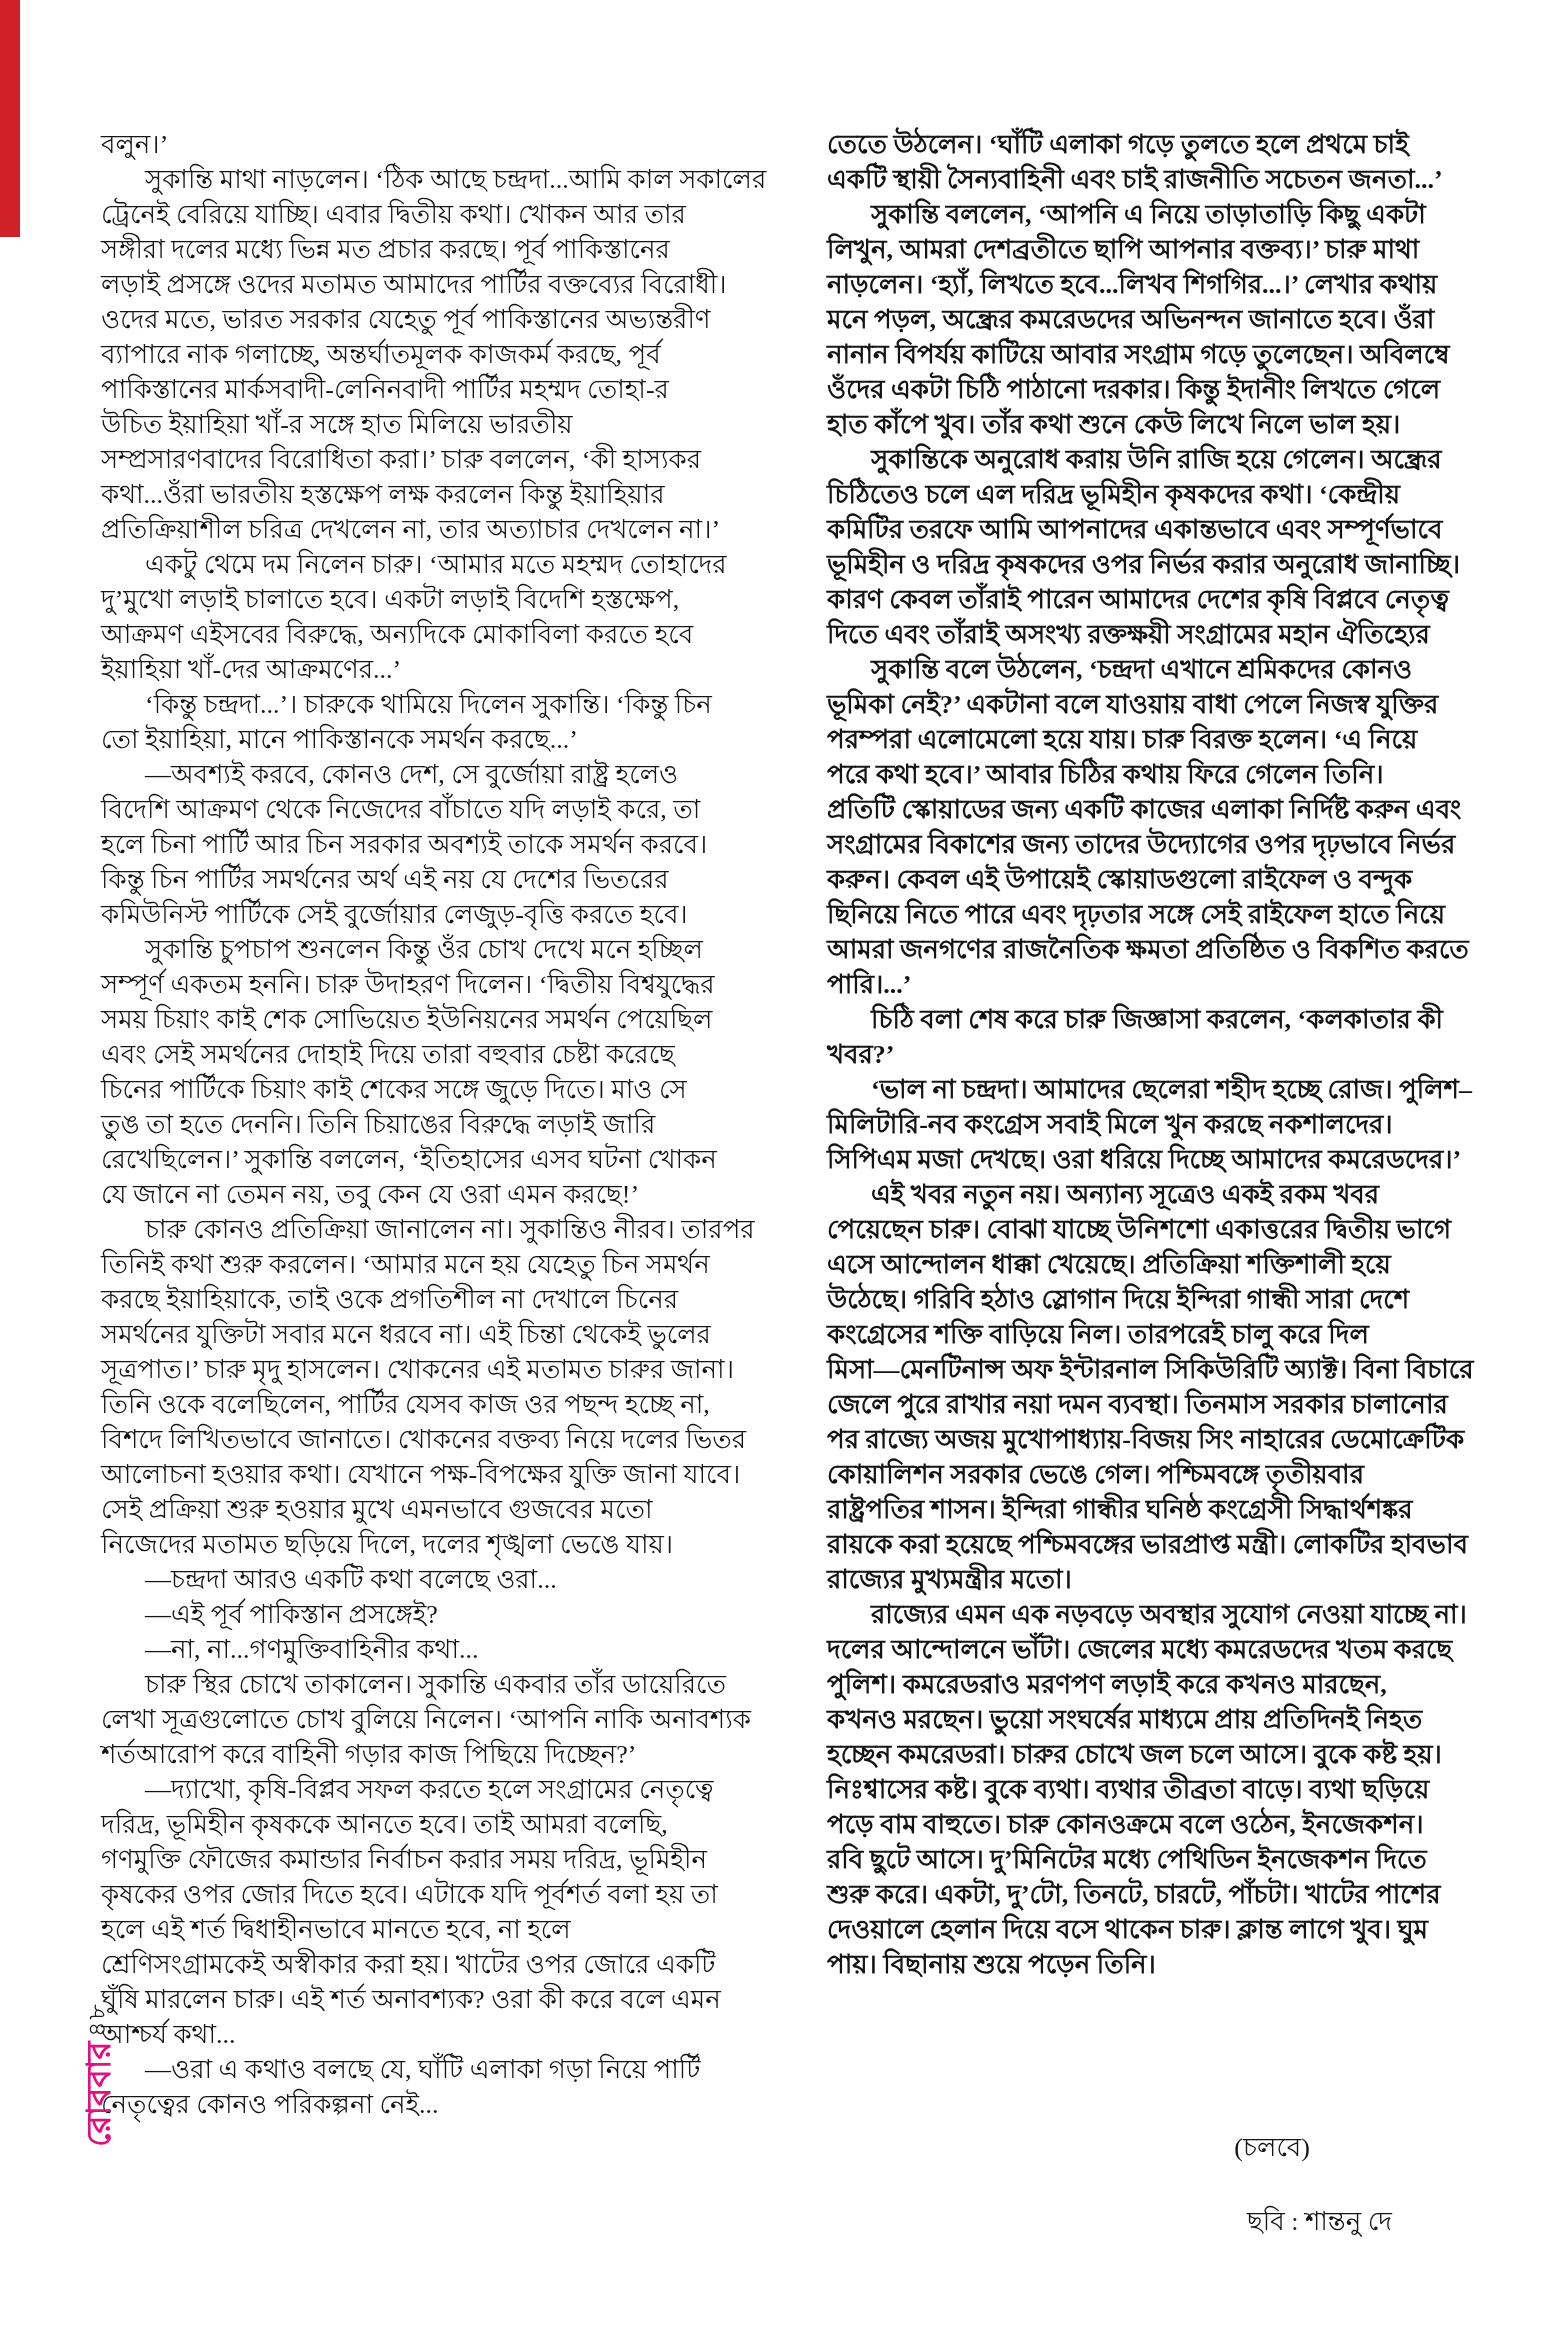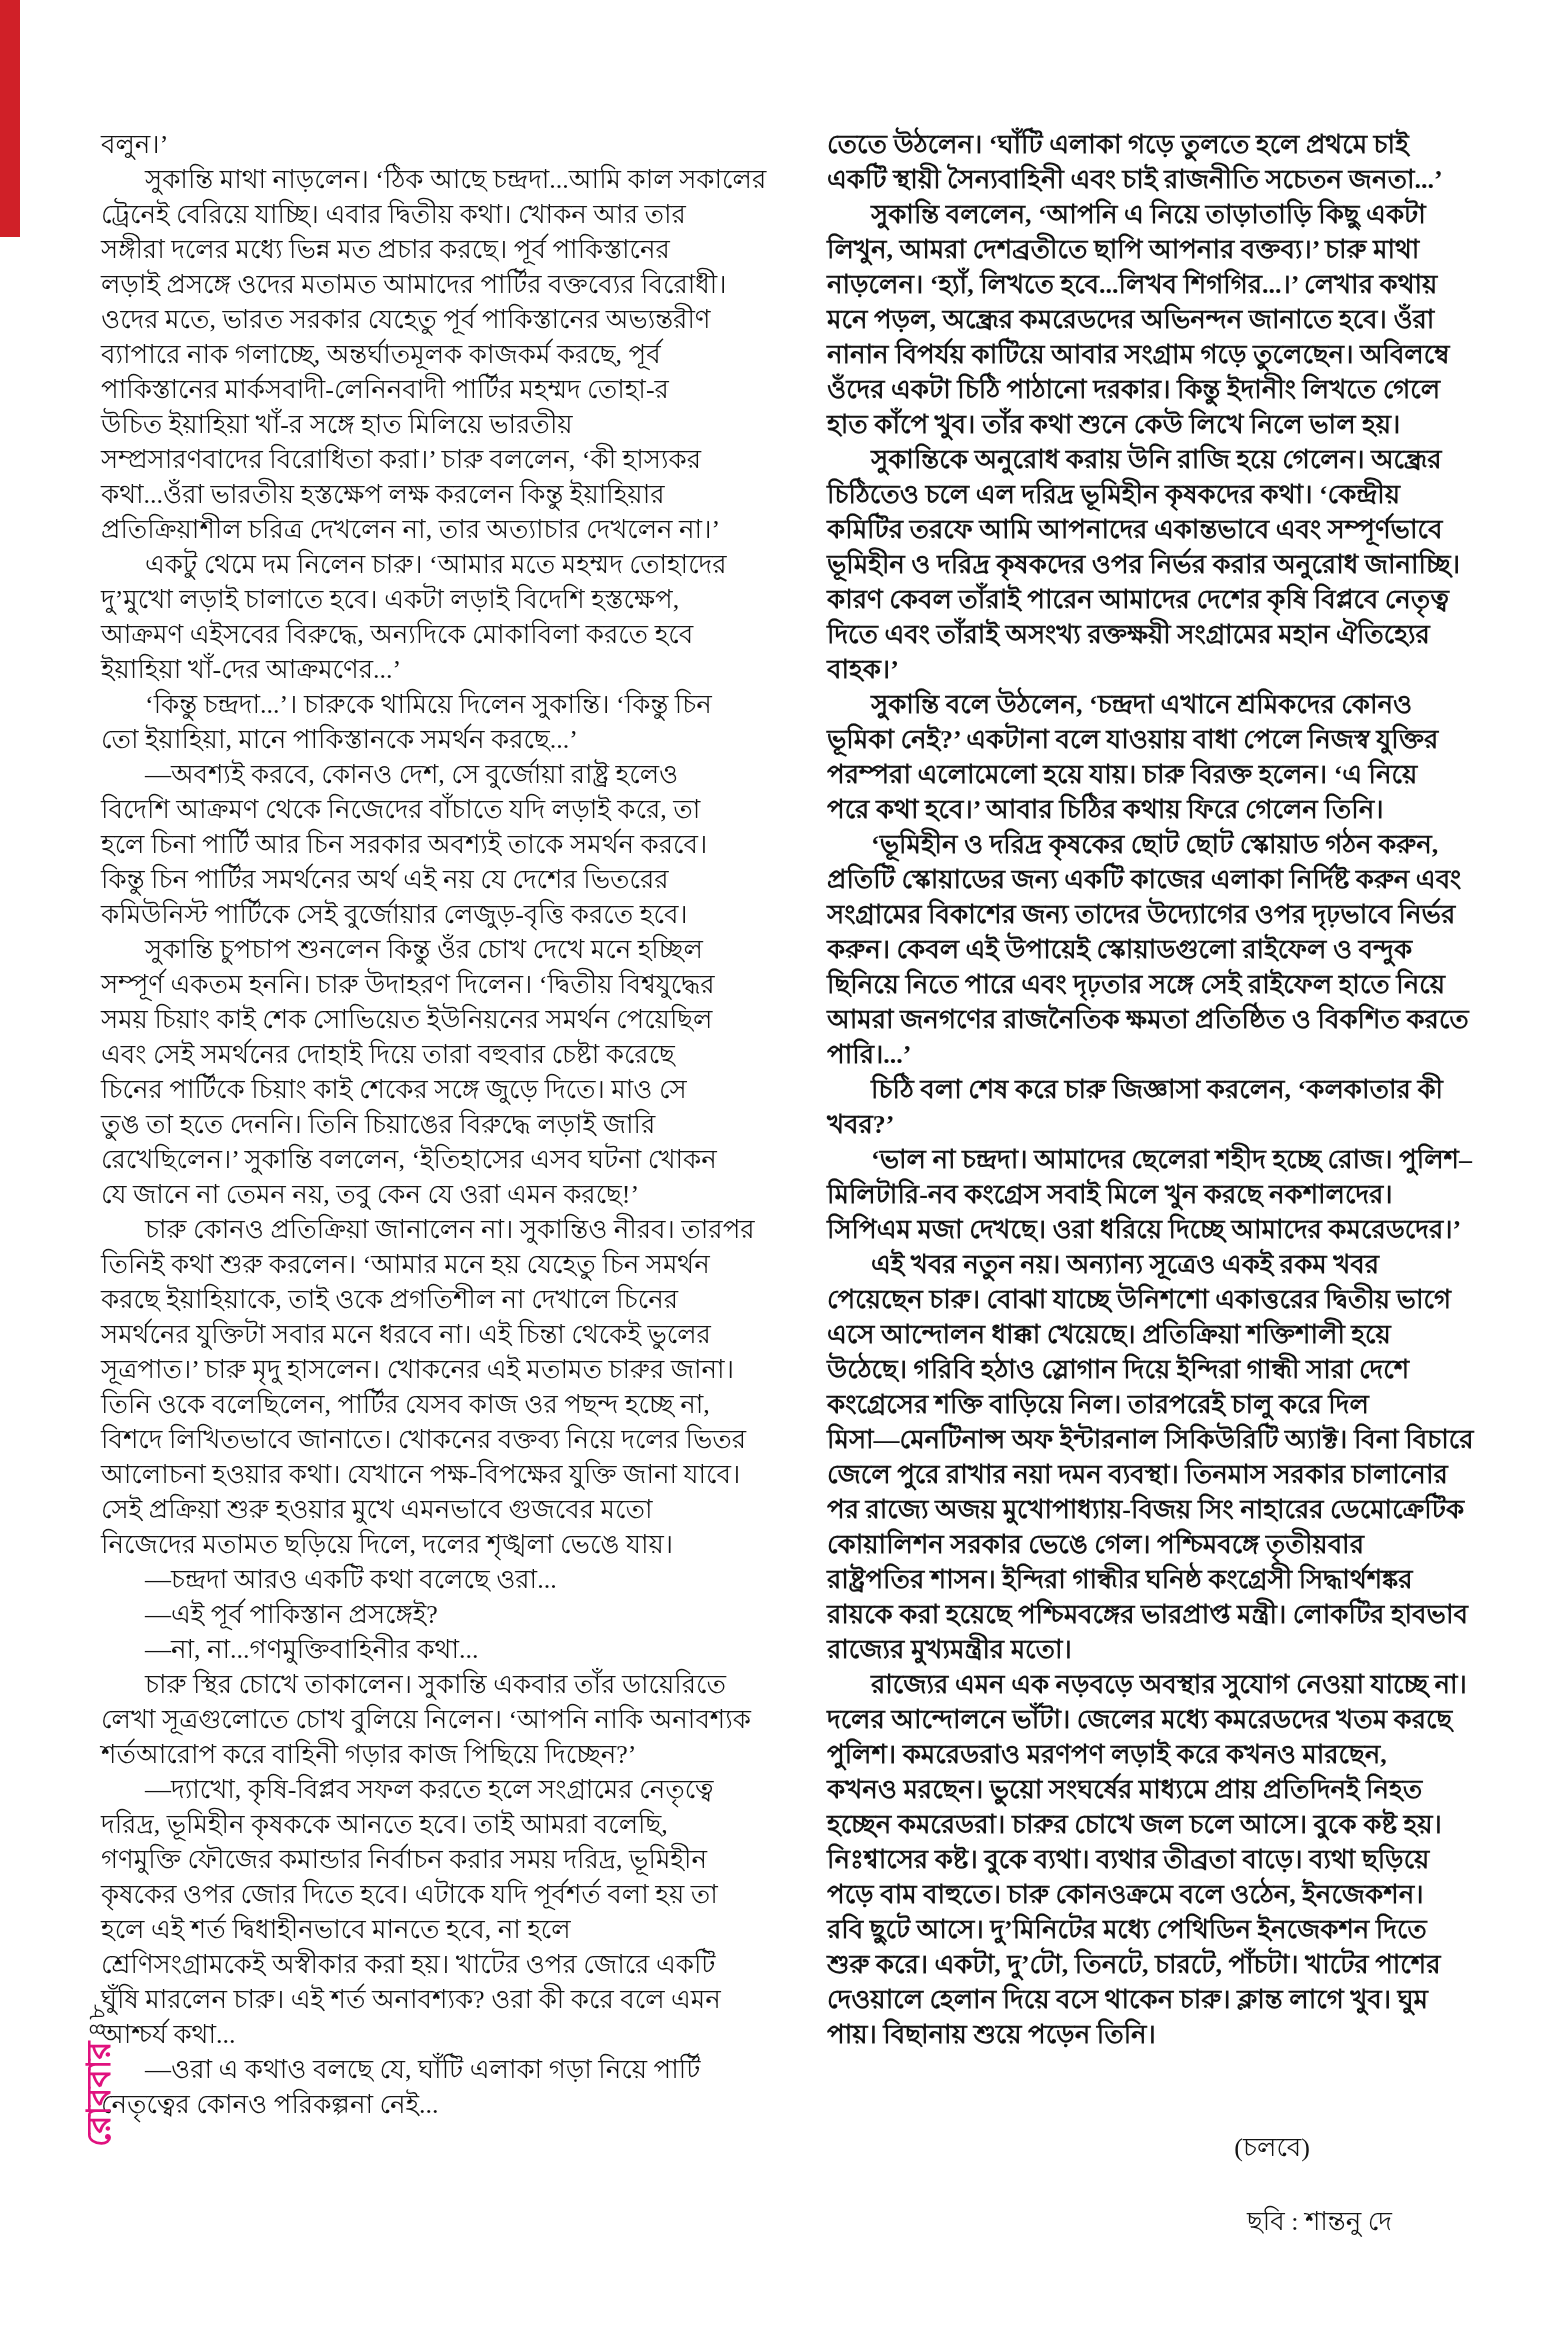--- a/index.html
+++ b/index.html
@@ -146,26 +146,24 @@
       <div class="line">মনে পড়ল, অন্ধ্রের কমরেডদের অভিনন্দন জানাতে হবে। ওঁরা</div>
       <div class="line">নানান বিপর্যয় কাটিয়ে আবার সংগ্রাম গড়ে তুলেছেন। অবিলম্বে</div>
       <div class="line">ওঁদের একটা চিঠি পাঠানো দরকার। কিন্তু ইদানীং লিখতে গেলে</div>
       <div class="line">হাত কাঁপে খুব। তাঁর কথা শুনে কেউ লিখে নিলে ভাল হয়।</div>
       <div class="line ind">সুকান্তিকে অনুরোধ করায় উনি রাজি হয়ে গেলেন। অন্ধ্রের</div>
       <div class="line">চিঠিতেও চলে এল দরিদ্র ভূমিহীন কৃষকদের কথা। ‘কেন্দ্রীয়</div>
       <div class="line">কমিটির তরফে আমি আপনাদের একান্তভাবে এবং সম্পূর্ণভাবে</div>
       <div class="line">ভূমিহীন ও দরিদ্র কৃষকদের ওপর নির্ভর করার অনুরোধ জানাচ্ছি।</div>
       <div class="line">কারণ কেবল তাঁরাই পারেন আমাদের দেশের কৃষি বিপ্লবে নেতৃত্ব</div>
       <div class="line">দিতে এবং তাঁরাই অসংখ্য রক্তক্ষয়ী সংগ্রামের মহান ঐতিহ্যের</div>
-      <div class="line">বাহক।’</div>
       <div class="line ind">সুকান্তি বলে উঠলেন, ‘চন্দ্রদা এখানে শ্রমিকদের কোনও</div>
       <div class="line">ভূমিকা নেই?’ একটানা বলে যাওয়ায় বাধা পেলে নিজস্ব যুক্তির</div>
       <div class="line">পরম্পরা এলোমেলো হয়ে যায়। চারু বিরক্ত হলেন। ‘এ নিয়ে</div>
       <div class="line">পরে কথা হবে।’ আবার চিঠির কথায় ফিরে গেলেন তিনি।</div>
-      <div class="line ind">‘ভূমিহীন ও দরিদ্র কৃষকের ছোট ছোট স্কোয়াড গঠন করুন,</div>
       <div class="line">প্রতিটি স্কোয়াডের জন্য একটি কাজের এলাকা নির্দিষ্ট করুন এবং</div>
       <div class="line">সংগ্রামের বিকাশের জন্য তাদের উদ্যোগের ওপর দৃঢ়ভাবে নির্ভর</div>
       <div class="line">করুন। কেবল এই উপায়েই স্কোয়াডগুলো রাইফেল ও বন্দুক</div>
       <div class="line">ছিনিয়ে নিতে পারে এবং দৃঢ়তার সঙ্গে সেই রাইফেল হাতে নিয়ে</div>
       <div class="line">আমরা জনগণের রাজনৈতিক ক্ষমতা প্রতিষ্ঠিত ও বিকশিত করতে</div>
       <div class="line">পারি।...’</div>
       <div class="line ind">চিঠি বলা শেষ করে চারু জিজ্ঞাসা করলেন, ‘কলকাতার কী</div>
       <div class="line">খবর?’</div>
       <div class="line ind">‘ভাল না চন্দ্রদা। আমাদের ছেলেরা শহীদ হচ্ছে রোজ। পুলিশ–</div>
       <div class="line">মিলিটারি-নব কংগ্রেস সবাই মিলে খুন করছে নকশালদের।</div>

